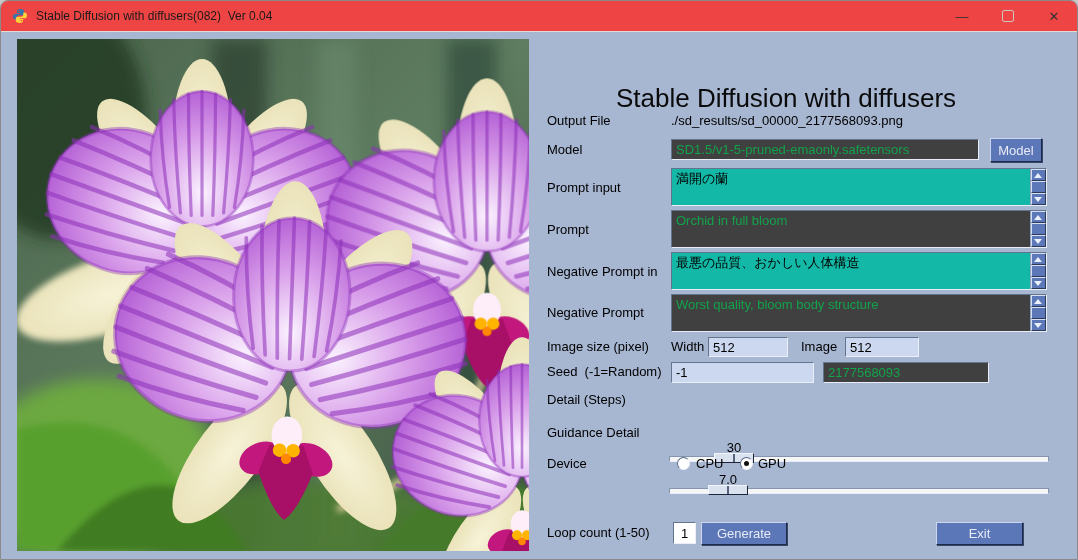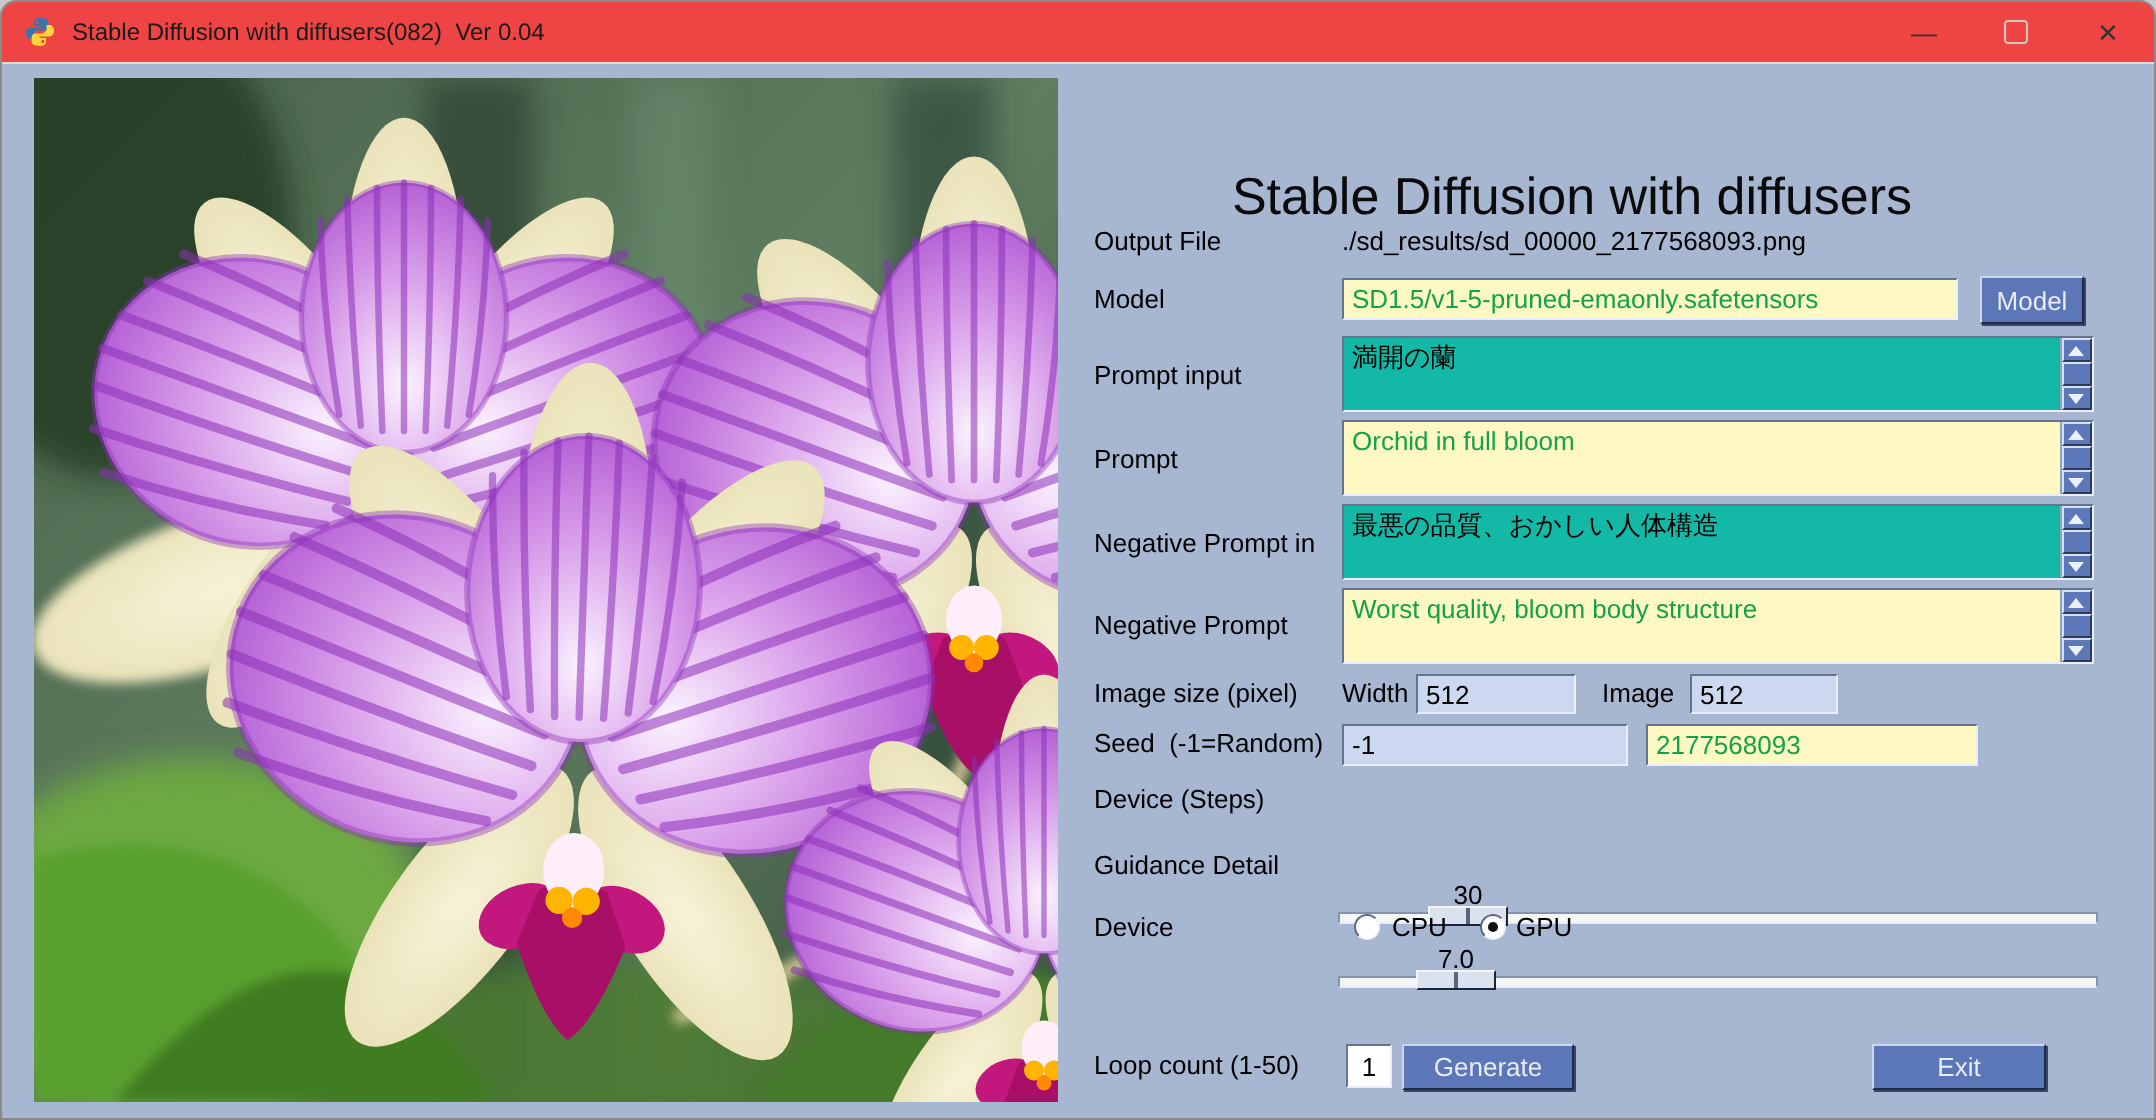--- a/index.html
+++ b/index.html
@@ -20,21 +20,21 @@
   .st{fill:none;stroke:#8d2fb8;stroke-width:2.4;stroke-opacity:.55;stroke-linecap:round;}
   
   .app-title{position:absolute;left:545px;top:44px;width:480px;text-align:center;
     font-size:26px;color:#0a0a0a;margin-top:38px;}
   .lbl{position:absolute;font-size:13px;color:#000;white-space:pre;}
   .val-text{position:absolute;font-size:13px;color:#000;white-space:pre;}
   .field{position:absolute;box-sizing:border-box;font-size:13px;padding:2px 4px;
     border:1px solid #64748f;border-right-color:#e9eef8;border-bottom-color:#e9eef8;
     font-family:"Liberation Sans",sans-serif;}
   input.field{outline:none;}
-  .blue-bg{background:#fef9c3;}
+  .blue-bg{background:#404040;}
   .peri-bg{background:#ccd8ef;}
   .white-bg{background:#14b8a6;}
   .green-txt{color:#12a24b;}
   .ta-box{position:absolute;left:670px;width:376px;height:38px;box-sizing:border-box;
     border:1px solid #64748f;border-right-color:#e9eef8;border-bottom-color:#e9eef8;display:flex;}
   .ta-text{flex:1;font-size:13px;padding:1px 4px;overflow:hidden;line-height:17px;}
   .ta-scroll{flex:0 0 15px;display:flex;flex-direction:column;background:#c6d9ee;
     border-left:1px solid #8fa3c0;}
   .sb-btn{height:12px;background:#5d78b8;border:1px solid;border-color:#d7e0f2 #2c3a5a #2c3a5a #d7e0f2;
     box-sizing:border-box;position:relative;}
@@ -162,21 +162,21 @@
   <div class="app-title">Stable Diffusion with diffusers</div>
 
   <div class="lbl" style="left:546px;top:112px">Output File</div>
   <div class="lbl" style="left:546px;top:141px">Model</div>
   <div class="lbl" style="left:546px;top:179px">Prompt input</div>
   <div class="lbl" style="left:546px;top:221px">Prompt</div>
   <div class="lbl" style="left:546px;top:263px">Negative Prompt in</div>
   <div class="lbl" style="left:546px;top:304px">Negative Prompt</div>
   <div class="lbl" style="left:546px;top:338px">Image size (pixel)</div>
   <div class="lbl" style="left:546px;top:363px">Seed  (-1=Random)</div>
-  <div class="lbl" style="left:546px;top:391px">Device (Steps)</div>
+  <div class="lbl" style="left:546px;top:391px">Detail (Steps)</div>
   <div class="lbl" style="left:546px;top:424px">Guidance Detail</div>
   <div class="lbl" style="left:546px;top:455px">Device</div>
   <div class="lbl" style="left:546px;top:524px">Loop count (1-50)</div>
 
   <div class="val-text" style="left:670px;top:112px">./sd_results/sd_00000_2177568093.png</div>
 
   <div class="field blue-bg green-txt" style="left:670px;top:138px;width:308px;height:21px;overflow:hidden;white-space:nowrap">SD1.5/v1-5-pruned-emaonly.safetensors</div>
   <div class="btn3d" style="left:989px;top:137px;width:52px;height:24px">Model</div>
 
   <div class="ta-box white-bg" style="top:167px">

